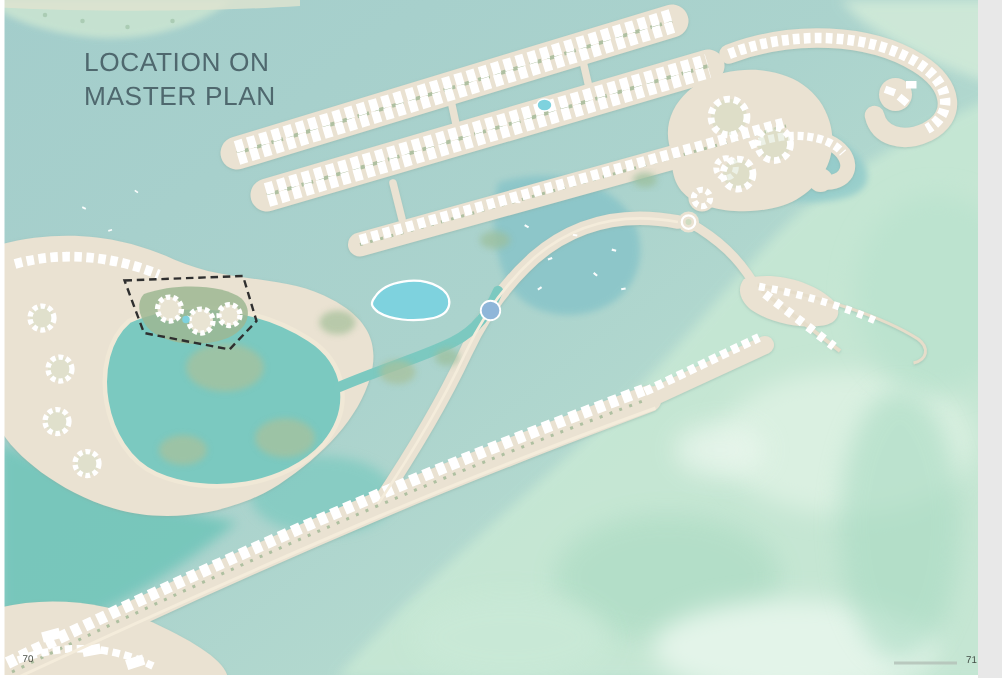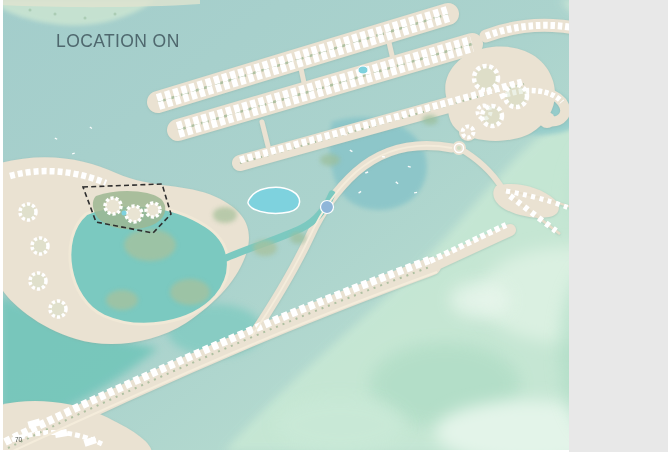--- a/index.html
+++ b/index.html
@@ -1,16 +1,16 @@
 <!DOCTYPE html>
 <html><head>
 <meta charset="utf-8">
 <style>
   html,body{margin:0;padding:0;background:#e8e8e8;font-family:"Liberation Sans",sans-serif;}
-  .page{position:relative;width:569px;height:452px;background:#84cc16;overflow:hidden;}
+  .page{position:relative;width:652px;height:452px;background:#84cc16;overflow:hidden;}
   .map-svg{position:absolute;left:0;top:0;width:668px;height:452px;display:block;}
   .title-overlay{position:absolute;left:56px;top:30px;color:#4f686e;font-size:17.5px;
     line-height:23px;letter-spacing:0.4px;font-weight:400;}
   .page-num{position:absolute;font-size:6.5px;color:#4a5048;}
   .page-num.left{left:15px;top:436px;}
   .page-num.right{left:644px;top:437px;color:#414c44;}
   .fine-print-line{position:absolute;left:596px;top:441px;width:42px;height:1.5px;
     background:#b4c2b8;opacity:.85;}
   .land{stroke:#eae2d2;fill:none;stroke-linecap:round;}
   .landf{fill:#eae2d2;}
@@ -193,19 +193,20 @@
 
     <g fill="#ffffff">
       <rect x="0" y="0" width="3" height="452"></rect>
       <rect x="661" y="0" width="7" height="452"></rect>
       <rect x="0" y="450" width="668" height="2"></rect>
     </g>
   </svg>
 
   <div class="title-overlay">
     <div>LOCATION ON</div>
+    <div>MASTER PLAN</div>
   </div>
 
   <div class="page-num left">70</div>
   <div class="fine-print-line"></div>
   <div class="page-num right">71</div>
 
 </div>
 
 </body></html>

